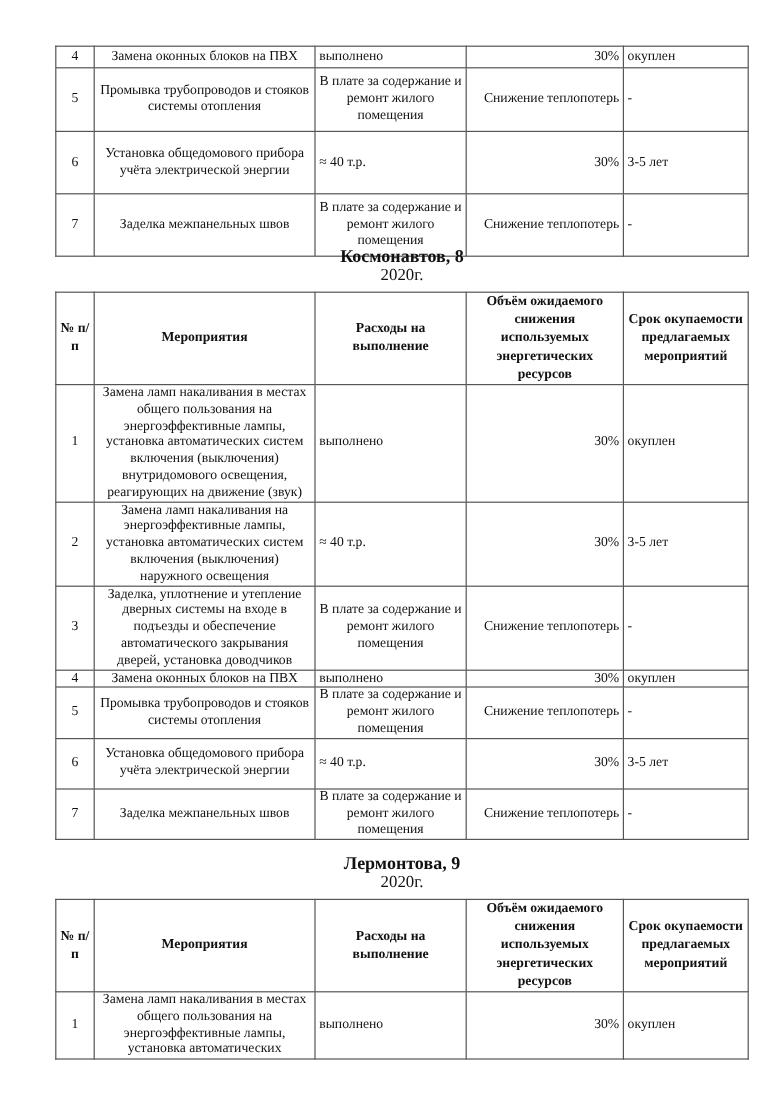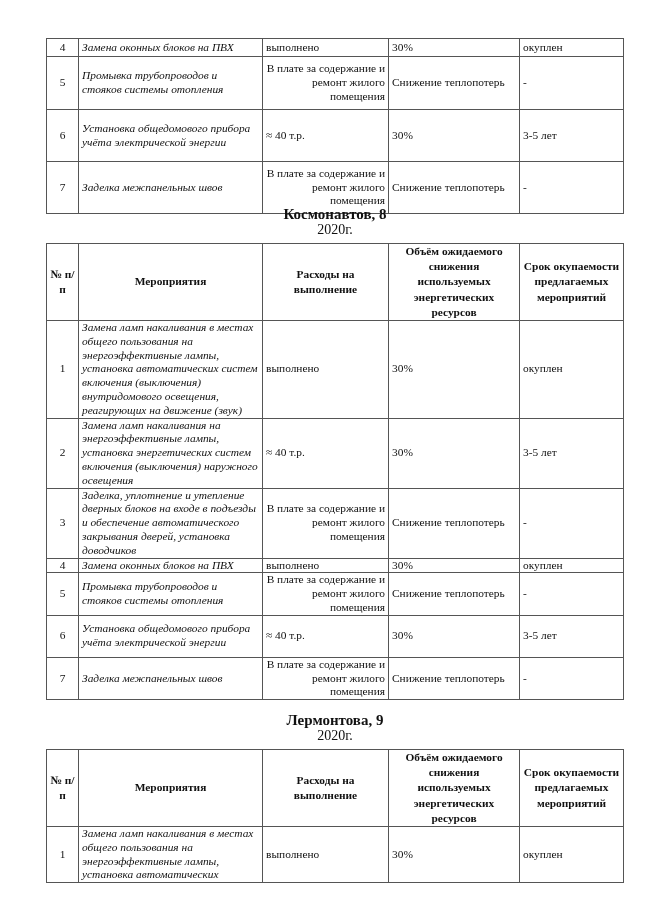--- a/index.html
+++ b/index.html
@@ -19,24 +19,24 @@
       vertical-align: middle;
       overflow: hidden;
     }
     table.grid th { font-weight: bold; text-align: center; line-height: 15.2px; }
     col.c-num { width: 32px; }
     col.c-act { width: 184px; }
     col.c-cost { width: 126px; }
     col.c-vol { width: 131px; }
     col.c-term { width: 104px; }
     td.num { text-align: center; }
-    td.act { text-align: left; font-style: italic; }
+    td.act { text-align: center; }
     td.cost-c { text-align: left; }
-    td.cost-l { text-align: right; margin-left: 19px; }
-    td.vol { text-align: left; margin-top: 36px; }
+    td.cost-l { text-align: center; margin-left: 19px; }
+    td.vol { text-align: right; margin-top: 36px; }
     td.term { text-align: left; }
     .heading {
       position: absolute; left: 0; width: 670px; text-align: center;
     }
     .heading .addr { font-weight: bold; font-size: 15px; line-height: 16px; }
     .heading .year { font-size: 14px; line-height: 15px; }
     #t0 { top: 38px; }
     #t1 { top: 243px; }
     #t2 { top: 749px; }
     #h1 { top: 206px; }
@@ -110,28 +110,28 @@
   <tbody>
     <tr style="height:97px">
       <td class="num">1</td>
       <td class="act">Замена ламп накаливания в местах общего пользования на энергоэффективные лампы, установка автоматических систем включения (выключения) внутридомового освещения, реагирующих на движение (звук)</td>
       <td class="cost-c">выполнено</td>
       <td class="vol">30%</td>
       <td class="term">окуплен</td>
     </tr>
     <tr style="height:69px">
       <td class="num">2</td>
-      <td class="act">Замена ламп накаливания на энергоэффективные лампы, установка энергетических систем включения (выключения) наружного освещения</td>
+      <td class="act">Замена ламп накаливания на энергоэффективные лампы, установка автоматических систем включения (выключения) наружного освещения</td>
       <td class="cost-c">≈ 40 т.р.</td>
       <td class="vol">30%</td>
       <td class="term">3-5 лет</td>
     </tr>
     <tr style="height:68px">
       <td class="num">3</td>
-      <td class="act">Заделка, уплотнение и утепление дверных блоков на входе в подъезды и обеспечение автоматического закрывания дверей, установка доводчиков</td>
+      <td class="act">Заделка, уплотнение и утепление дверных системы на входе в подъезды и обеспечение автоматического закрывания дверей, установка доводчиков</td>
       <td class="cost-l">В плате за содержание и ремонт жилого помещения</td>
       <td class="vol">Снижение теплопотерь</td>
       <td class="term">-</td>
     </tr>
     <tr style="height:14px">
       <td class="num">4</td>
       <td class="act">Замена оконных блоков на ПВХ</td>
       <td class="cost-c">выполнено</td>
       <td class="vol">30%</td>
       <td class="term">окуплен</td>

